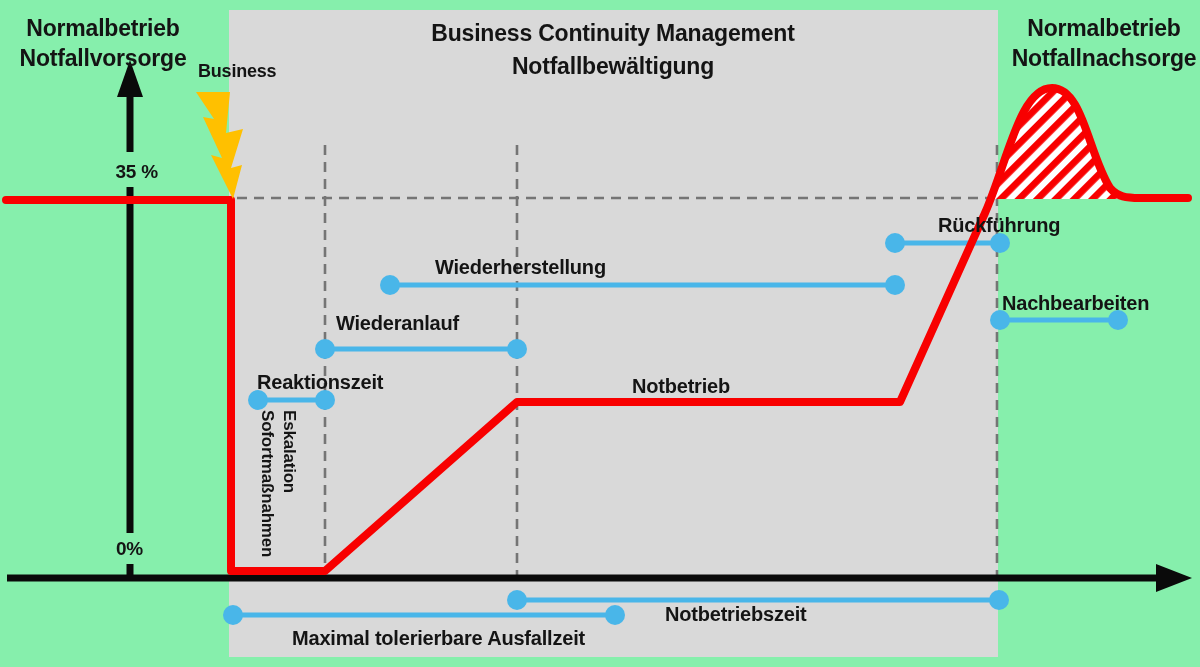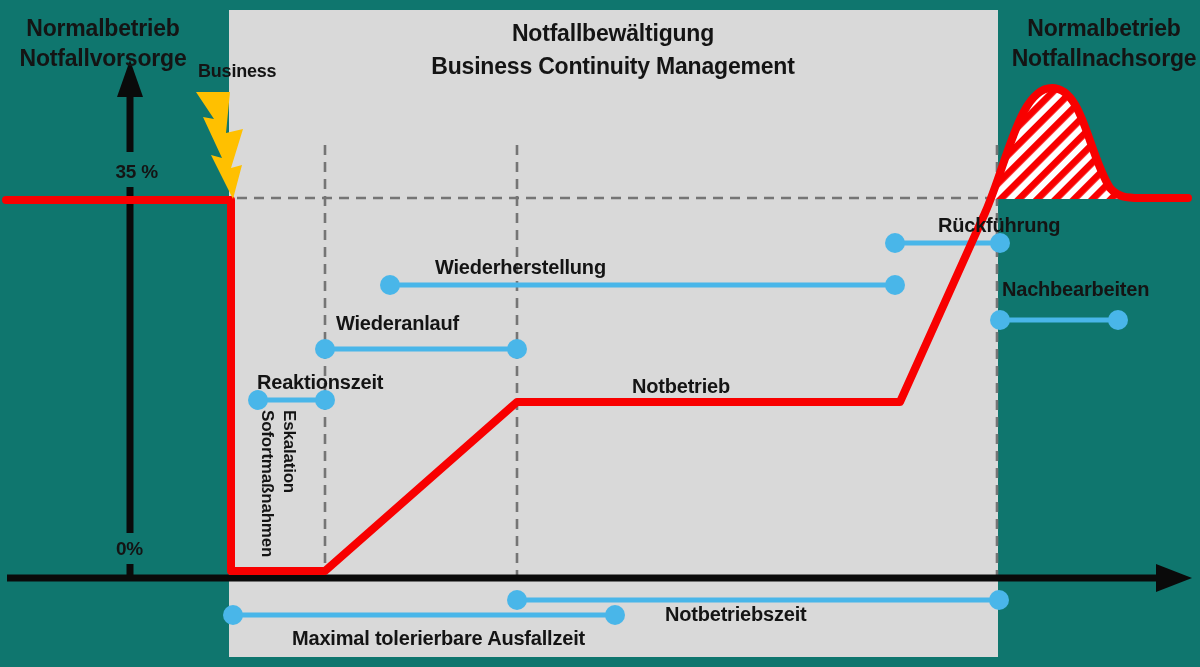--- a/index.html
+++ b/index.html
@@ -1,17 +1,17 @@
 <!DOCTYPE html>
 <html><head>
 <meta charset="utf-8">
 <style>
   html,body{margin:0;padding:0;background:#e6e6e6;}
   .stage{
-    position:relative;width:1200px;height:667px;background:#0f766e;
+    position:relative;width:1200px;height:667px;background:#86efac;
     overflow:hidden;font-family:"Liberation Sans",sans-serif;color:#111;
   }
   .stage svg{position:absolute;left:0;top:0;}
   .lbl{
     position:absolute;font-weight:bold;white-space:nowrap;
     color:#141414;letter-spacing:-0.2px;line-height:1.15;
   }
   .hdr{font-size:23px;text-align:center;line-height:30px;}
   .title{font-size:23px;text-align:center;line-height:33px;}
   .bar-lbl{font-size:20px;}
@@ -105,22 +105,22 @@
     <path d="M 196 92 L 230 92 L 226 133 L 243 129 L 231 168 L 242 165
              L 233 199 L 211 155 L 222 158 L 203 117 L 214 119 Z" fill="#FFC000" stroke="none"></path>
   </svg>
 
   <div class="lbl hdr" style="left:3px;top:13px;width:200px;">
     <div>Normalbetrieb</div>
     <div>Notfallvorsorge</div>
   </div>
 
   <div class="lbl title" style="left:313px;top:17px;width:600px;">
+    <div>Business Continuity Management</div>
     <div>Notfallbewältigung</div>
-    <div>Business Continuity Management</div>
   </div>
 
   <div class="lbl hdr" style="left:1004px;top:13px;width:200px;">
     <div>Normalbetrieb</div>
     <div>Notfallnachsorge</div>
   </div>
 
   <div class="lbl axis-lbl" style="left:78px;top:161px;width:80px;">35 %</div>
   <div class="lbl axis-lbl" style="left:78px;top:538px;width:65px;">0%</div>
 
@@ -134,19 +134,19 @@
   </div>
 
   <div class="lbl bar-lbl" style="left:336px;top:312px;">Wiederanlauf</div>
 
   <div class="lbl bar-lbl" style="left:403px;top:256px;margin-left:32px;">Wiederherstellung</div>
 
   <div class="lbl bar-lbl" style="left:632px;top:375px;">Notbetrieb</div>
 
   <div class="lbl bar-lbl" style="left:938px;top:214px;">Rückführung</div>
 
-  <div class="lbl bar-lbl" style="left:1002px;top:278px;">Nachbearbeiten</div>
+  <div class="lbl bar-lbl" style="left:1002px;top:292px;">Nachbearbeiten</div>
 
   <div class="lbl bar-lbl" style="left:665px;top:603px;">Notbetriebszeit</div>
 
   <div class="lbl bar-lbl" style="left:292px;top:627px;">Maximal tolerierbare Ausfallzeit</div>
 
 </div>
 
 </body></html>

